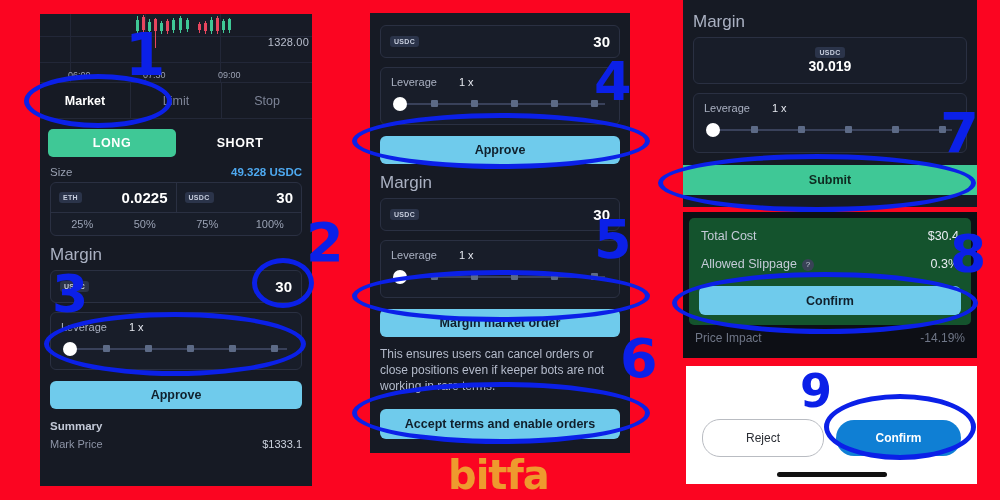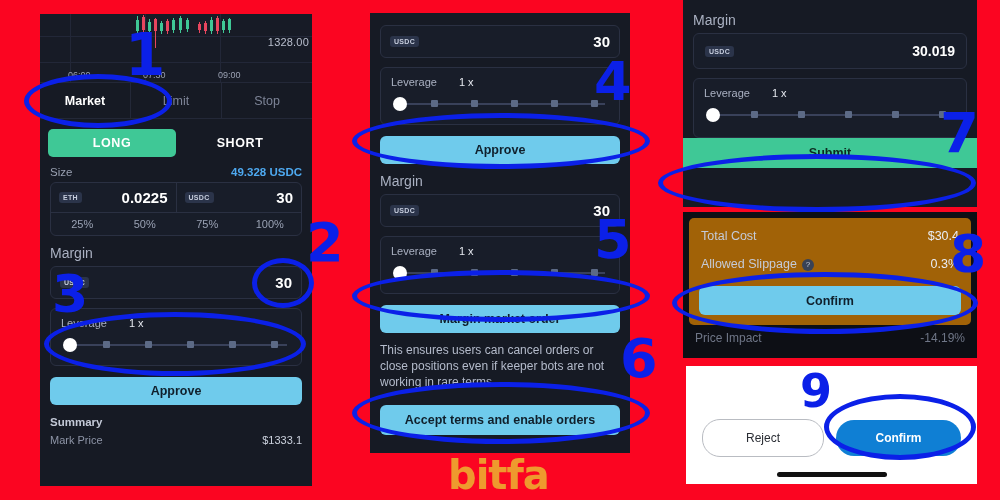--- a/index.html
+++ b/index.html
@@ -54,21 +54,21 @@
   }
   .ls-btn.long{background:#3fc896;color:#ffffff;}
   .ls-btn.short{background:transparent;color:#ffffff;}
 
   
   .lbl-row{
     display:flex;justify-content:space-between;align-items:center;
     margin:9px 10px 4px 10px;font-size:11.5px;color:#99a0b1;
   }
   .lbl-row .val{color:#4ea9f0;font-weight:bold;font-size:11.5px;}
-  .sect-label{margin:9px 10px 5px 10px;font-size:14px;color:#aab1c2;}
+  .sect-label{margin:9px 10px 5px 10px;font-size:17px;color:#aab1c2;}
 
   .box{
     margin:0 10px;border:1px solid #2a3042;border-radius:6px;background:#181d29;
   }
   .amt-row{display:flex;border-bottom:1px solid #2a3042;}
   .amt-cell{
     flex:1;display:flex;align-items:center;justify-content:space-between;
     padding:6px 8px;border-right:1px solid #2a3042;
   }
   .amt-cell:last-child{border-right:none;}
@@ -352,21 +352,21 @@
 
     <div class="note">This ensures users can cancel orders or close positions even if keeper bots are not working in rare terms.</div>
 
     <div class="btn cyan" style="margin-top:14px;height:30px;">Accept terms and enable orders</div>
   </div>
 
   <div class="panel" style="left:683px;top:0px;width:294px;height:207px;">
     <div class="sect-label" style="margin-top:12px;">Margin</div>
 
     <div class="box">
-      <div class="single-input" style="padding:9px 11px;">
+      <div class="single-input" style="padding:9px 11px;flex-direction:column;">
         <span class="chip">USDC</span>
         <span class="amt-val" style="font-size:14px;">30.019</span>
       </div>
     </div>
 
     <div class="lev-box" style="padding-bottom:15px;">
       <div class="lev-head">
         <span>Leverage</span>
         <span class="x">1 x</span>
       </div>
@@ -374,25 +374,25 @@
         <div class="track"></div>
         <div class="knot" style="left:47px;"></div>
         <div class="knot" style="left:94px;"></div>
         <div class="knot" style="left:141px;"></div>
         <div class="knot" style="left:188px;"></div>
         <div class="knot" style="left:235px;"></div>
         <div class="thumb" style="left:2px;"></div>
       </div>
     </div>
 
-    <div class="btn green full" style="margin-top:0;height:30px;">Submit</div>
+    <div class="btn green full" style="margin-top:12px;height:30px;">Submit</div>
   </div>
 
   <div class="panel" style="left:683px;top:212px;width:294px;height:146px;background:#0d0f15;">
-    <div style="background:#a16207;margin:6px 6px 0 6px;border-radius:5px;padding:4px 0 10px 0;">
+    <div style="background:#14532d;margin:6px 6px 0 6px;border-radius:5px;padding:4px 0 10px 0;">
       <div class="cost-row">
         <span>Total Cost</span>
         <span class="v">$30.4</span>
       </div>
       <div class="cost-row">
         <span>
           <span>Allowed Slippage</span><span class="qmark">?</span>
         </span>
         <span class="v">0.3%</span>
       </div>

